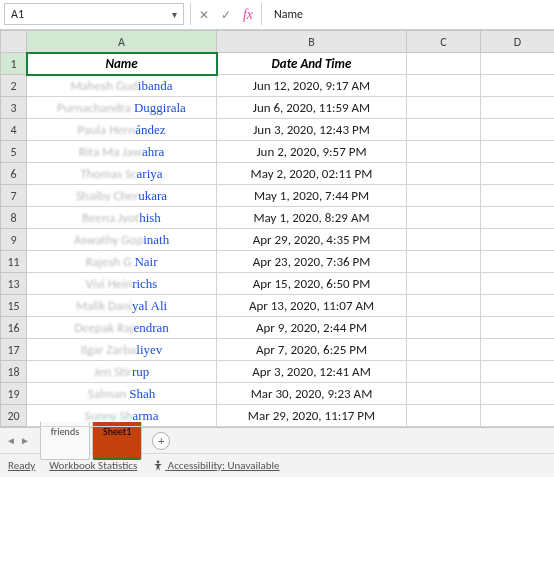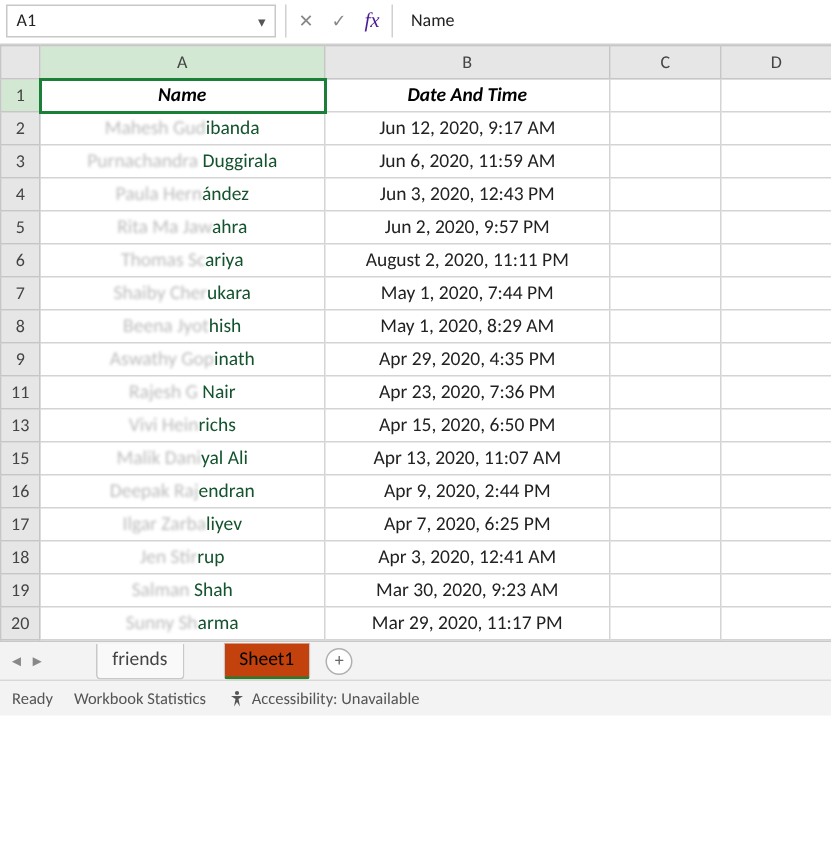--- a/index.html
+++ b/index.html
@@ -28,21 +28,21 @@
     background: #fff;
     display: flex;
     align-items: center;
     justify-content: space-between;
     padding: 0 6px;
     font-size: 12px;
   }
   .name-box .arrow { color: #555; font-size: 10px; }
   .fx-icons { display: flex; align-items: center; gap: 8px; color: #888; }
   .fx-icons span { width: 14px; text-align: center; }
-  .fx-icons .fx { font-style: italic; font-family: 'Times New Roman', serif; color: #4c1d95; font-size: 14px; }
+  .fx-icons .fx { font-style: italic; font-family: 'Times New Roman', serif; color: #ec4899; font-size: 14px; }
   .formula-input {
     flex: 1;
     height: 22px;
     border: 1px solid #c8c8c8;
     border-left: none;
     border-right: none;
     border-top: none;
     border-bottom: none;
     padding: 0 6px;
     display: flex;
@@ -100,21 +100,21 @@
   .name-col { text-align: center; }
   .date-col { text-align: center; }
   .thick-bottom { border-bottom: 1px solid #555; }
   
   .blurred-name {
     position: relative;
     display: inline-block;
     width: 100%;
   }
   .blur-part { color: #bcbcbc; filter: blur(1.2px); }
-  .clear-part { color: #14532d; }
+  .clear-part { color: #1d4ed8; font-family: Liberation Serif, serif; }
   
   .active-cell {
     outline: 2px solid #1a7f37;
     outline-offset: -1px;
     position: relative;
   }
   .active-col-h, .active-row-h { background: #d2e8d2 !important; }
   
   .tabs-bar {
     display: flex;
@@ -122,28 +122,27 @@
     height: 26px;
     border-top: 1px solid #c8c8c8;
     background: #f3f3f3;
     font-size: 12px;
     padding: 0 6px;
     gap: 10px;
   }
   .tabs-nav { color: #888; display: flex; gap: 4px; }
   .tabs-nav span { font-size: 10px; }
   .sheet-tab {
-    padding: 3px 10px 4px;
+    padding: 3px 10px 20px;
     border: 1px solid #c8c8c8;
     border-top: none;
     background: #f9f9f9;
     color: #444;
     border-radius: 0 0 3px 3px;
-    font-size: 13px;
-    margin-left: 24px;
+    font-size: 10px;
   }
   .sheet-tab.active {
     background: #c2410c;
     border-bottom: 2px solid #2b7a2b;
     color: #000;
     font-weight: 500;
   }
   .add-sheet {
     width: 18px; height: 18px;
     border: 1px solid #b0b0b0;
@@ -156,20 +155,21 @@
   .status-bar {
     display: flex;
     align-items: center;
     height: 24px;
     background: #f3f3f3;
     border-top: 1px solid #d8d8d8;
     font-size: 11px;
     color: #555;
     padding: 0 8px;
     gap: 14px;
+    text-decoration: underline;
   }
   .status-bar .acc-icon {
     display: inline-block;
     width: 14px; height: 14px;
     position: relative;
   }
   .status-bar .acc-icon svg { vertical-align: middle; }
 </style>
 </head>
 <body>
@@ -241,21 +241,21 @@
         <tr>
           <th class="rowh">5</th>
           <td class="cell name-col"><span class="blurred-name"><span class="blur-part">Rita Ma Jaw</span><span class="clear-part">ahra</span></span></td>
           <td class="cell date-col">Jun 2, 2020, 9:57 PM</td>
           <td class="cell"></td>
           <td class="cell"></td>
         </tr>
         <tr>
           <th class="rowh">6</th>
           <td class="cell name-col"><span class="blurred-name"><span class="blur-part">Thomas Sc</span><span class="clear-part">ariya</span></span></td>
-          <td class="cell date-col">August 2, 2020, 11:11 PM</td>
+          <td class="cell date-col">May 2, 2020, 02:11 PM</td>
           <td class="cell"></td>
           <td class="cell"></td>
         </tr>
         <tr>
           <th class="rowh">7</th>
           <td class="cell name-col"><span class="blurred-name"><span class="blur-part">Shaiby Cher</span><span class="clear-part">ukara</span></span></td>
           <td class="cell date-col">May 1, 2020, 7:44 PM</td>
           <td class="cell"></td>
           <td class="cell"></td>
         </tr>

